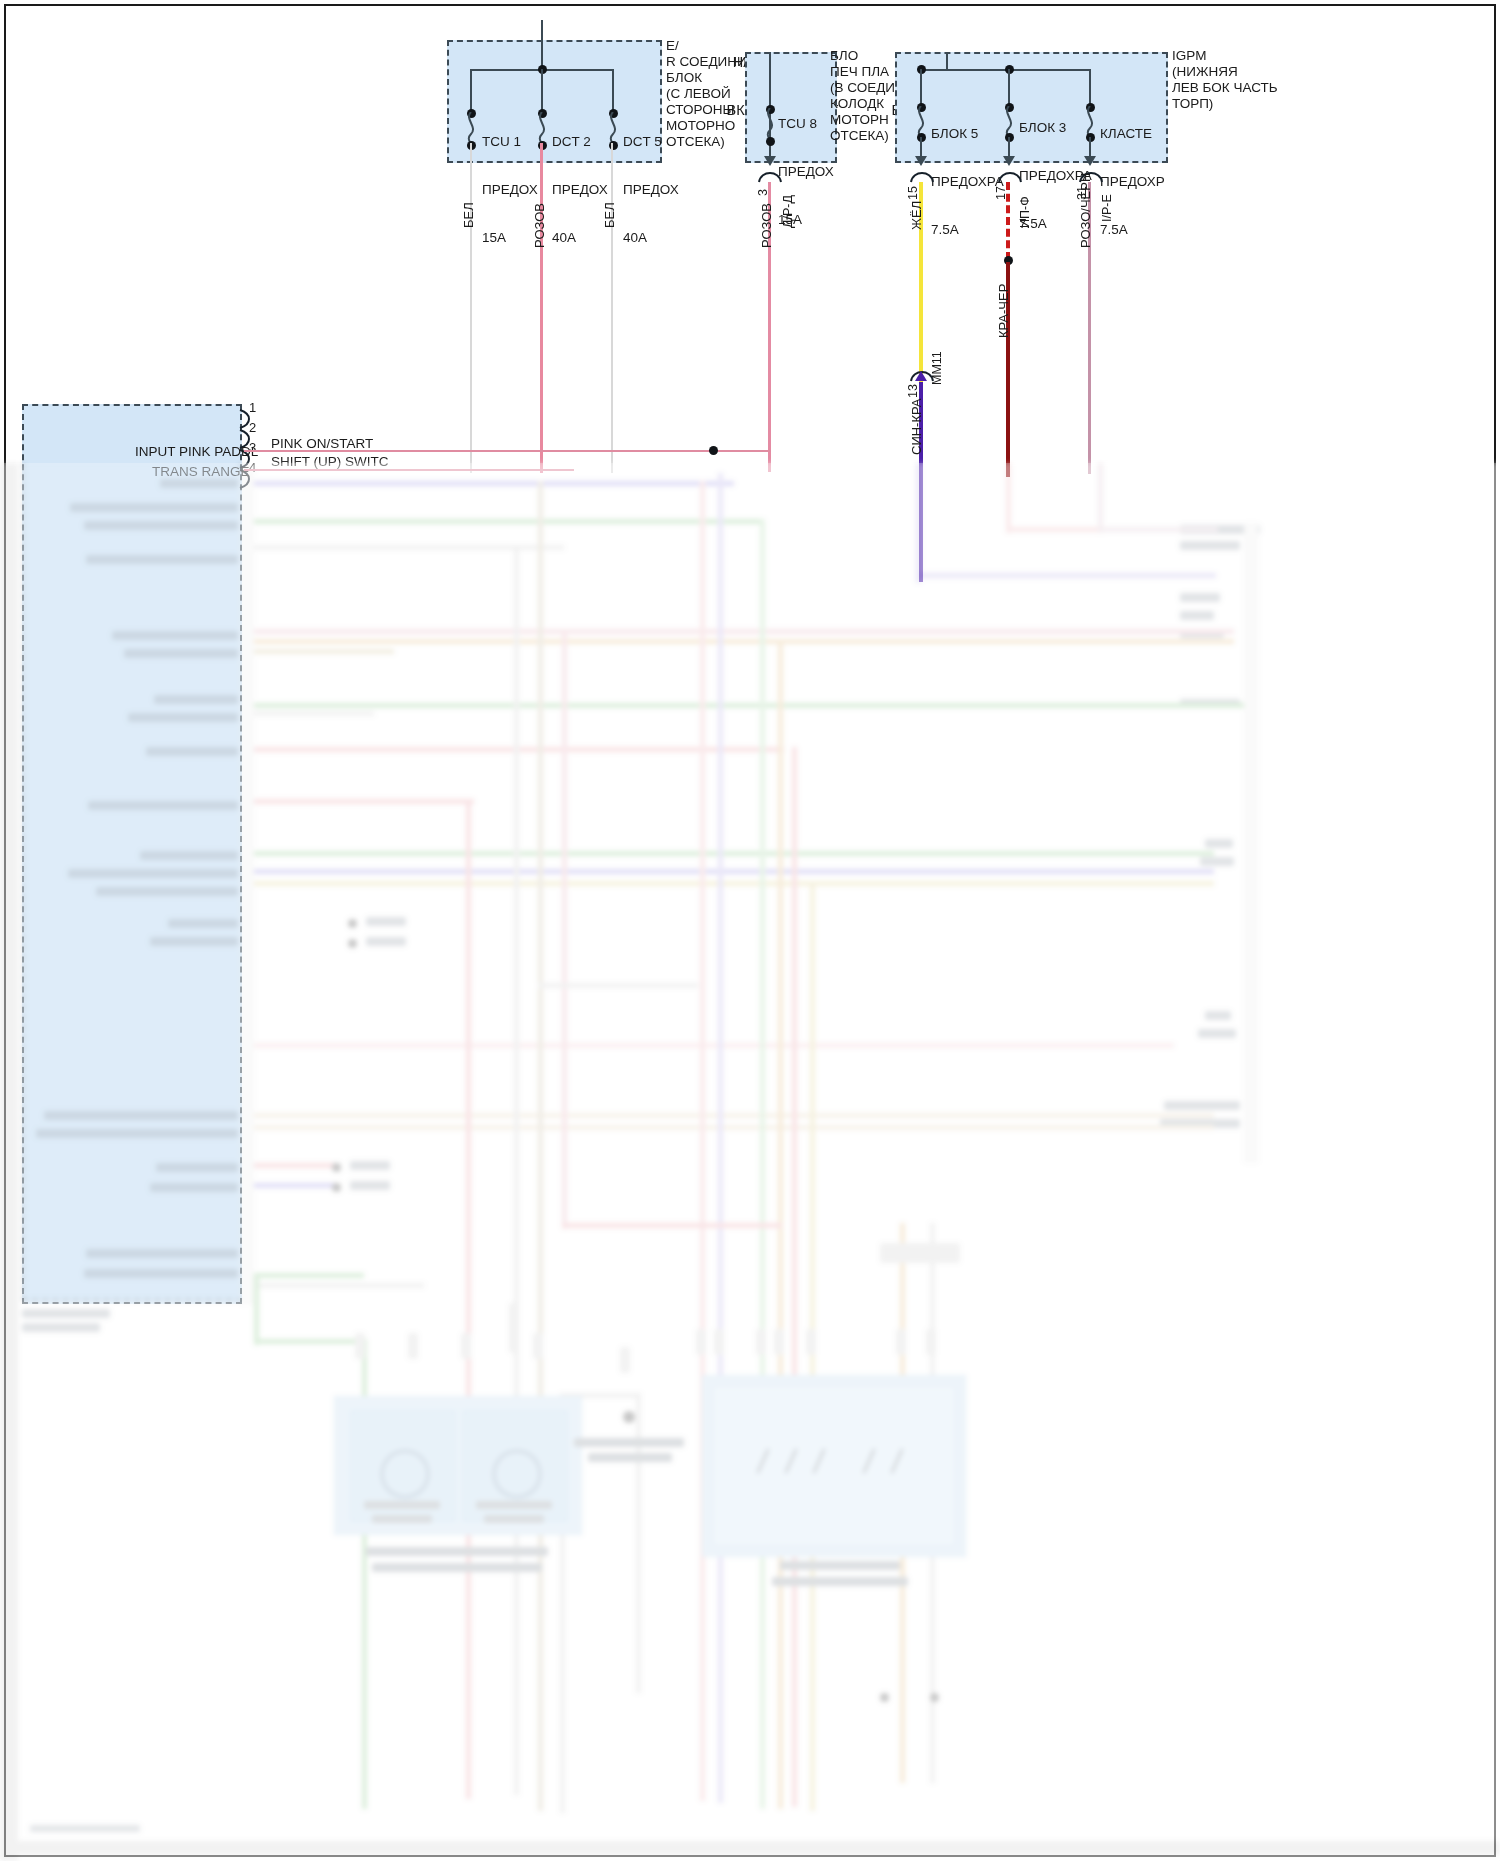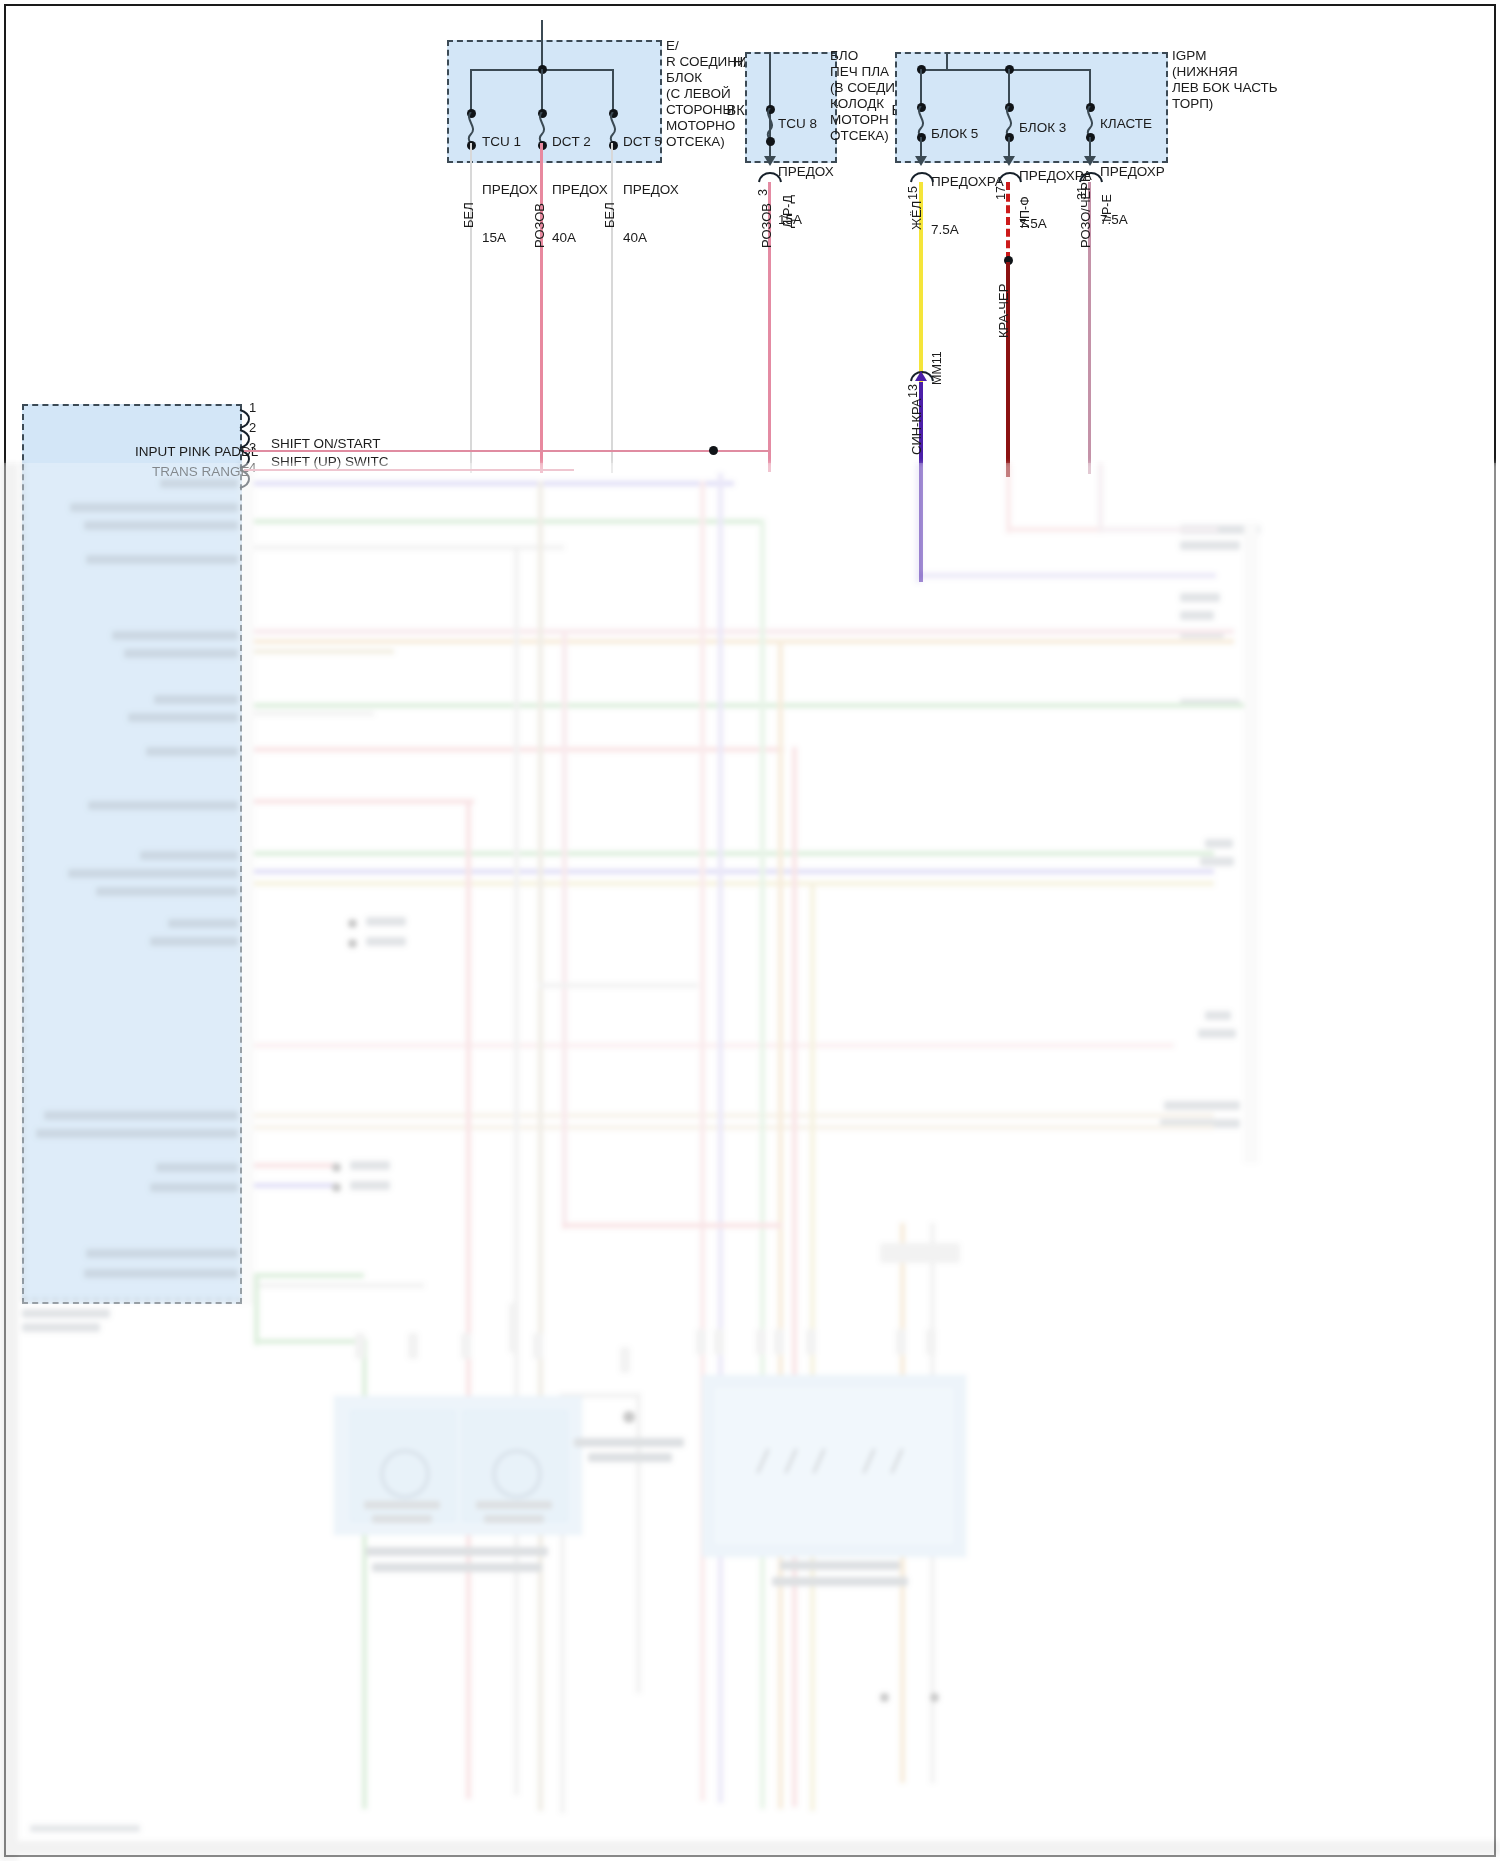--- a/index.html
+++ b/index.html
@@ -163,21 +163,21 @@
     <div>7.5A</div>
   </div>
 
   <div class="dot" style="left:1086px;top:103px;"></div>
   <svg class="fuse" style="left:1083px;top:106px;" viewBox="0 0 14 34">
     <path d="M7 0 C 0 7, 14 15, 7 22 C 2 27, 7 30, 7 34" stroke="#3b4a54" stroke-width="2" fill="none"></path>
   </svg>
   <div class="dot" style="left:1086px;top:133px;"></div>
   <div class="thin" style="left:1089px;top:137px;width:2px;height:23px;"></div>
   <div class="arrow" style="left:1084px;top:156px;"></div>
-  <div class="lbl" style="left:1100px;top:84px;">
+  <div class="lbl" style="left:1100px;top:94px;">
     <div>КЛАСТЕ</div>
     <div>ПРЕДОХР</div>
     <div>7.5A</div>
   </div>
 
   <div class="lbl" style="left:1172px;top:48px;width:150px;">IGPM
 (НИЖНЯЯ
 ЛЕВ БОК ЧАСТЬ
 ТОРП)</div>
 
@@ -242,21 +242,21 @@
     <path d="M2 66 C 14 70, 14 80, 2 84" stroke="#16202a" stroke-width="2" fill="none"></path>
   </svg>
   <div class="lbl" style="left:249px;top:400px;font-size:13px;">1</div>
   <div class="lbl" style="left:249px;top:420px;font-size:13px;">2</div>
   <div class="lbl" style="left:249px;top:440px;font-size:13px;">3</div>
   <div class="lbl" style="left:249px;top:460px;font-size:13px;">4</div>
 
   <div class="lbl" style="left:135px;top:444px;font-size:13.5px;">INPUT PINK PADDL</div>
   <div class="lbl" style="left:152px;top:464px;font-size:13.5px;">TRANS RANGE</div>
 
-  <div class="lbl" style="left:271px;top:436px;font-size:13.5px;">SHIFT ON/START</div>
+  <div class="lbl" style="left:271px;top:436px;font-size:13.5px;">PINK ON/START</div>
   <div class="lbl" style="left:271px;top:454px;font-size:13.5px;">SHIFT (UP) SWITC</div>
 
   <div class="hwire" style="left:244px;top:450px;width:527px;height:2px;background:#e08ca1;"></div>
   <div class="hwire" style="left:244px;top:469px;width:330px;height:2px;background:#e08ca1;"></div>
   <div class="dot" style="left:709px;top:446px;"></div>
 
   <div id="lower">
     <div class="sheet">
 
       <div class="greybar" style="left:0;top:0;width:18px;height:1398px;"></div>

